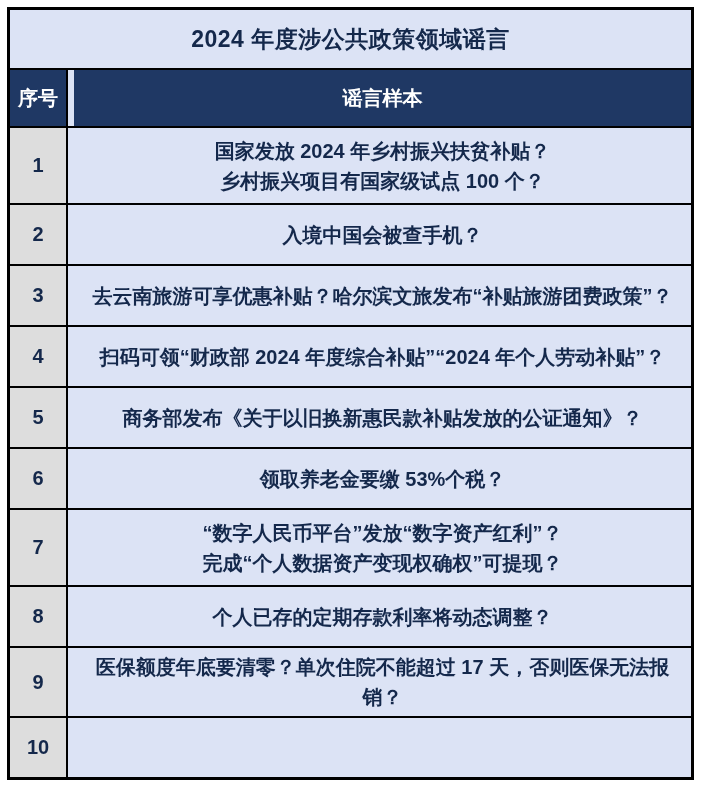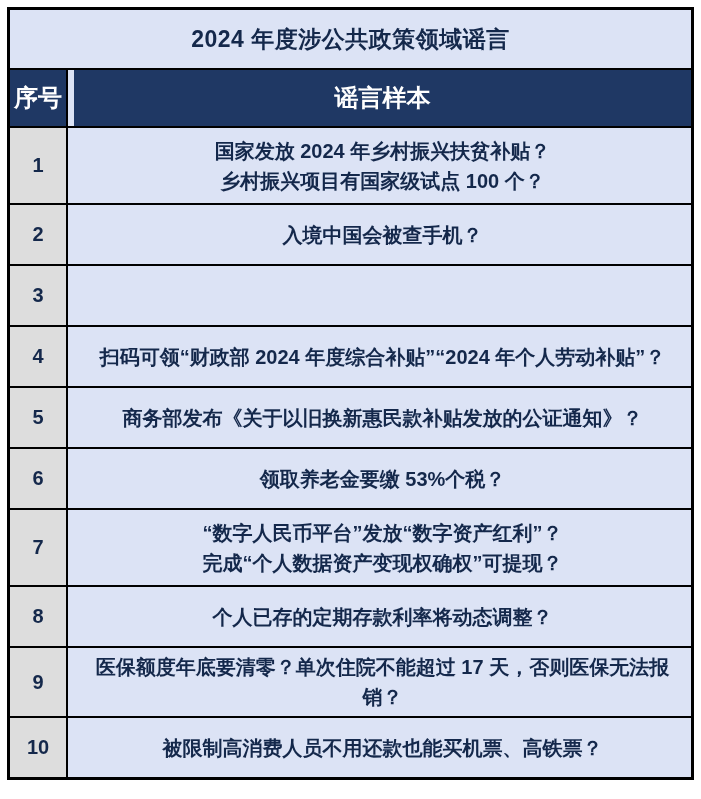--- a/index.html
+++ b/index.html
@@ -74,21 +74,21 @@
   }
 
   .header-row {
     min-height: 58px;
   }
 
   .header-row .index-cell,
   .header-row .sample-cell {
     background: var(--header-bg, #1F3864);
     color: var(--header-text, #FFFFFF);
-    font-size: 24px;
+    font-size: 20px;
     font-weight: 700;
   }
 
   .data-row { min-height: 61px; }
   .data-row.double { min-height: 77px; }
 
   .line { display: block; }
 </style>
 </head>
 <body>
@@ -114,20 +114,23 @@
 
   <div class="row data-row">
     <div class="cell index-cell">2</div>
     <div class="cell sample-cell">
             <span class="line">入境中国会被查手机？</span>
           </div>
   </div>
 
   <div class="row data-row">
     <div class="cell index-cell">3</div>
+    <div class="cell sample-cell">
+            <span class="line">去云南旅游可享优惠补贴？哈尔滨文旅发布“补贴旅游团费政策”？</span>
+          </div>
   </div>
 
   <div class="row data-row">
     <div class="cell index-cell">4</div>
     <div class="cell sample-cell">
             <span class="line">扫码可领“财政部 2024 年度综合补贴”“2024 年个人劳动补贴”？</span>
           </div>
   </div>
 
   <div class="row data-row">
@@ -161,20 +164,17 @@
 
   <div class="row data-row">
     <div class="cell index-cell">9</div>
     <div class="cell sample-cell">
             <span class="line">医保额度年底要清零？单次住院不能超过 17 天，否则医保无法报销？</span>
           </div>
   </div>
 
   <div class="row data-row">
     <div class="cell index-cell">10</div>
-    <div class="cell sample-cell">
-            <span class="line">被限制高消费人员不用还款也能买机票、高铁票？</span>
-          </div>
   </div>
 </div>
 
   </div>
 </div>
 
 </body></html>

